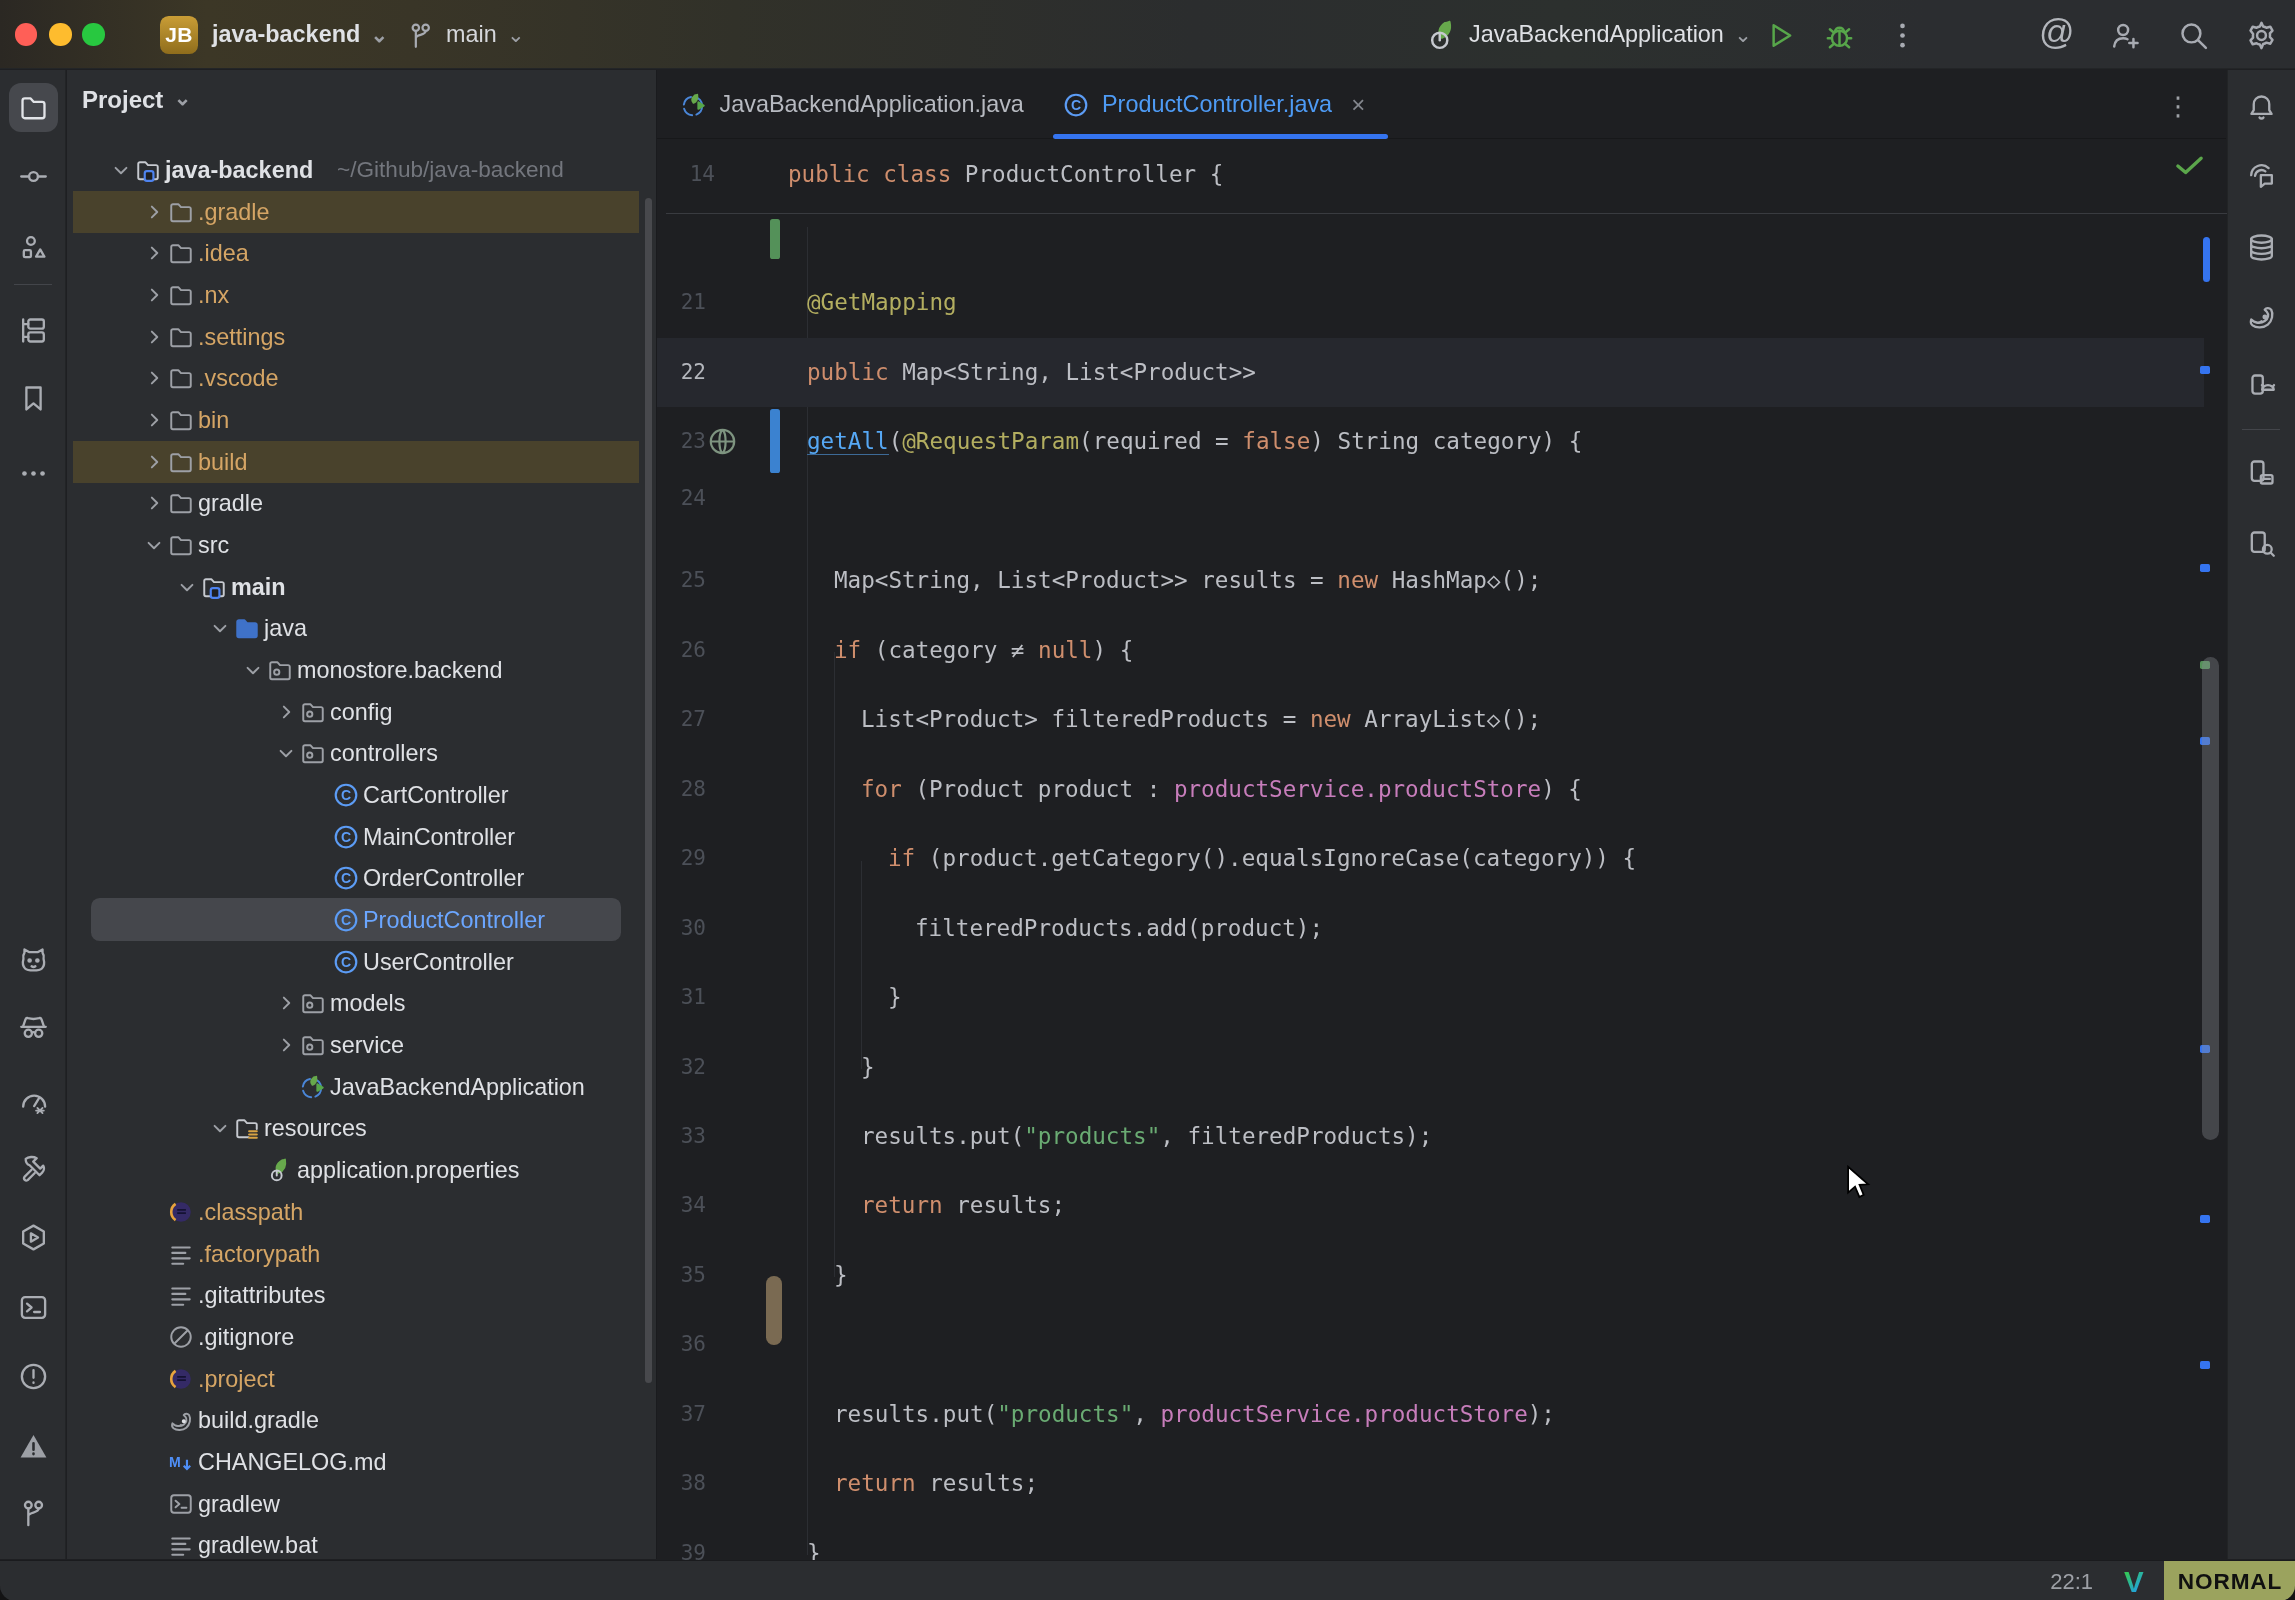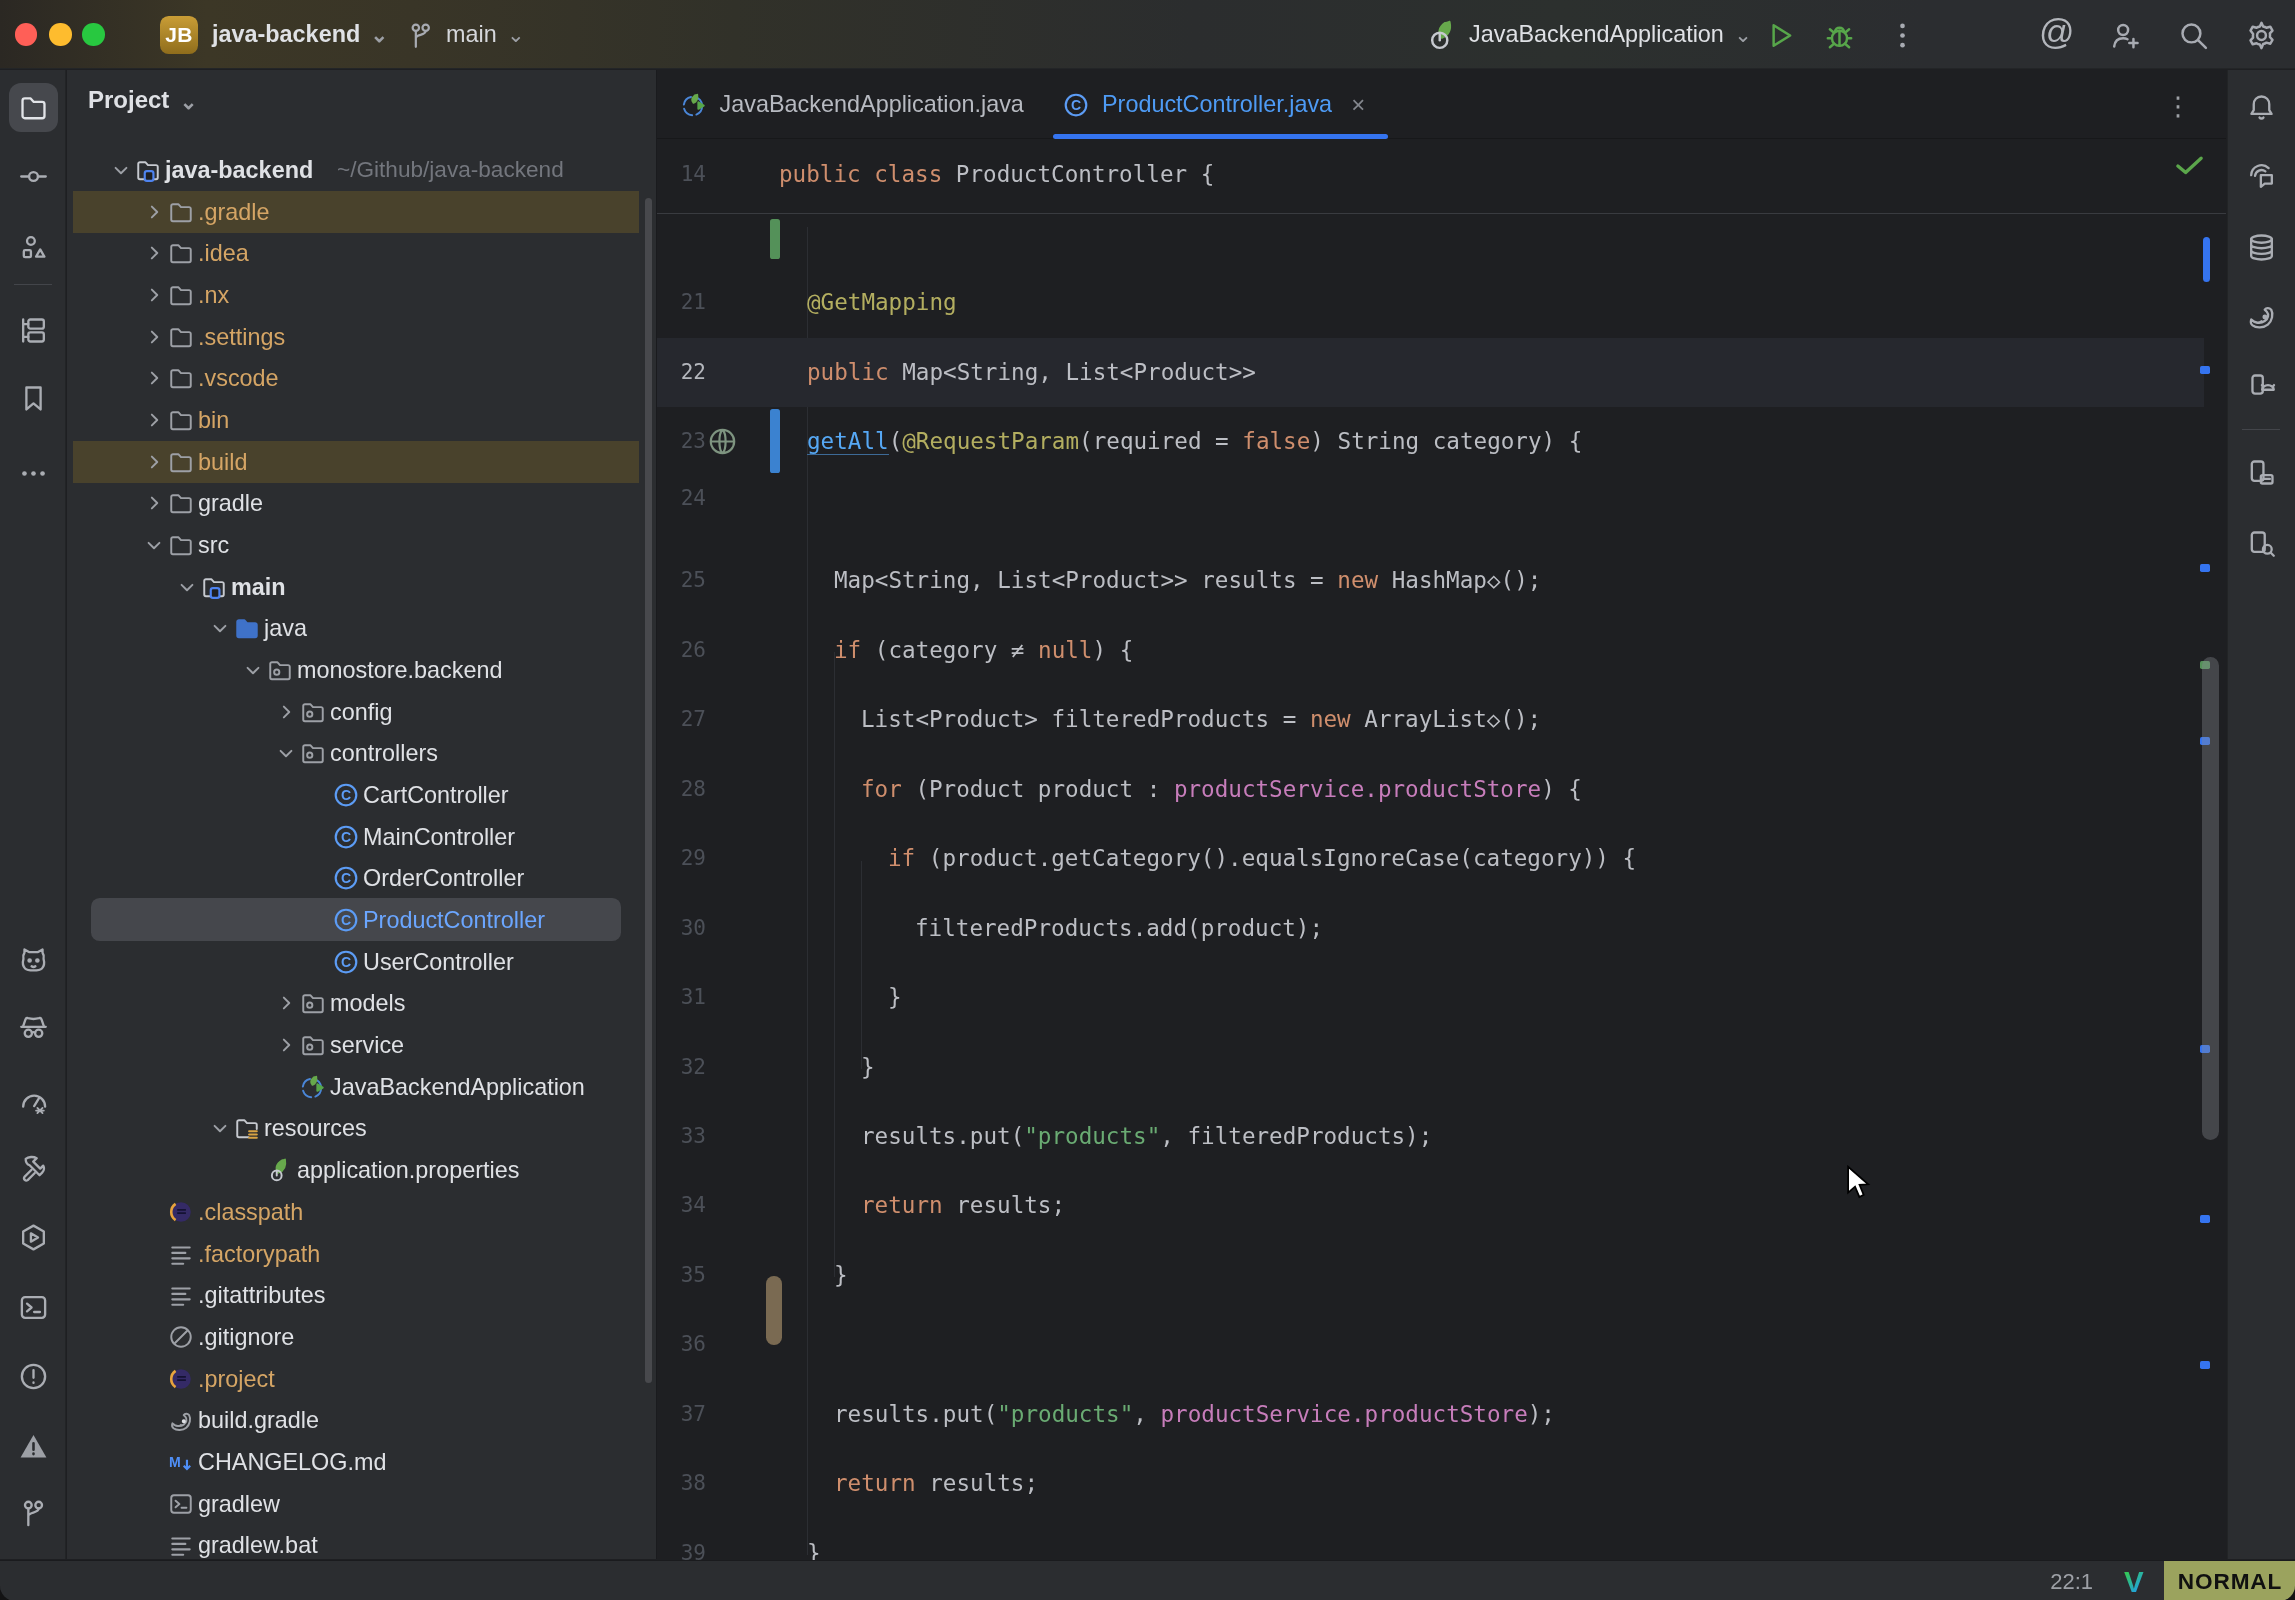--- a/index.html
+++ b/index.html
@@ -28,21 +28,21 @@
 
   
   .left-stripe{position:absolute;left:0;top:70px;width:66px;height:1489px;background:#2b2d30;border-right:0.9px solid #222426;}
   .stripe-btn{position:absolute;left:8.7px;width:49px;height:49px;border-radius:12px;display:flex;align-items:center;justify-content:center;color:#aaadb3;}
   .stripe-btn.active{background:#46484d;color:#e2e4e8;}
   .stripe-btn svg{width:31px;height:31px;}
   .stripe-div{position:absolute;left:14px;width:38px;height:0.9px;background:#43454a;}
 
   
   .project-panel{position:absolute;left:67px;top:70px;width:590px;height:1489px;background:#2b2d30;border-right:0.9px solid #1a1b1e;overflow:hidden;}
-  .pp-header{position:absolute;left:21px;top:15.6px;color:#dfe1e5;font-size:24px;font-weight:700;display:flex;align-items:flex-end;}
+  .pp-header{position:absolute;left:15px;top:15.6px;color:#dfe1e5;font-size:24px;font-weight:700;display:flex;align-items:flex-start;}
   .tree{position:absolute;left:0;top:0;width:100%;height:100%;}
   .trow{position:absolute;height:42px;display:flex;align-items:center;font-size:23.4px;color:#dfe1e5;white-space:nowrap;}
   .trow .chevron{position:absolute;width:26px;height:26px;color:#9da0a6;display:flex;align-items:center;justify-content:center;font-size:21px;}
   .trow .ticon{position:absolute;width:28px;height:28px;display:flex;align-items:center;justify-content:center;}
   .trow .ticon svg{width:26px;height:26px;}
   .trow .tlabel{position:absolute;}
   .trow .tpath{color:#73767d;font-weight:400;margin-left:14px;font-size:22.6px;}
   .rowband{position:absolute;left:6px;width:566px;height:42px;background:#49422c;}
   .rowsel{position:absolute;left:24px;width:530px;height:43px;background:#45474c;border-radius:8.7px;}
   .tree-scroll{position:absolute;left:578px;top:128px;width:7px;height:1185px;border-radius:3.5px;background:#48494d;}
@@ -60,21 +60,21 @@
 
   .codearea{position:absolute;left:0;top:70px;width:100%;height:1419px;}
   .codeline{position:absolute;left:0;width:100%;height:69px;}
   .curline{position:absolute;left:0;width:1547px;height:69px;background:#26282e;}
   .lnum{position:absolute;left:0;top:0;width:49px;height:69px;line-height:69px;text-align:right;
     font-family:"DejaVu Sans Mono",monospace;font-size:21px;color:#4c5058;}
   .ctext{position:absolute;top:0;height:69px;line-height:69px;white-space:pre;
     font-family:"DejaVu Sans Mono",monospace;font-size:22.6px;color:#bcbec4;}
   .tk-kw{color:#cf8e6d;} .tk-def{color:#bcbec4;} .tk-ann{color:#b3ae60;}
   .tk-mth{color:#56a8f5;border-bottom:1.7px solid #3d6a97;} .tk-str{color:#6aab73;} .tk-fld{color:#c77dbb;}
-  .sticky{position:absolute;left:0;top:0;width:100%;height:74px;background:#1e1f22;border-bottom:1.7px solid #393b40;}
+  .sticky{position:absolute;left:9px;top:0;width:100%;height:74px;background:#1e1f22;border-bottom:1.7px solid #393b40;}
   .gmark{position:absolute;border-radius:2.6px;}
   .iguide{position:absolute;width:0.9px;background:#2c2e33;}
   .globe{position:absolute;color:#7e9480;}
   .ed-scroll{position:absolute;width:17.4px;border-radius:8.7px;background:rgba(140,142,148,0.35);}
   .stripe-mark{position:absolute;width:10.4px;height:7.8px;border-radius:1.7px;}
 
   
   .right-stripe{position:absolute;left:2227px;top:70px;width:69px;height:1489px;background:#2b2d30;border-left:0.9px solid #222426;}
 
   

